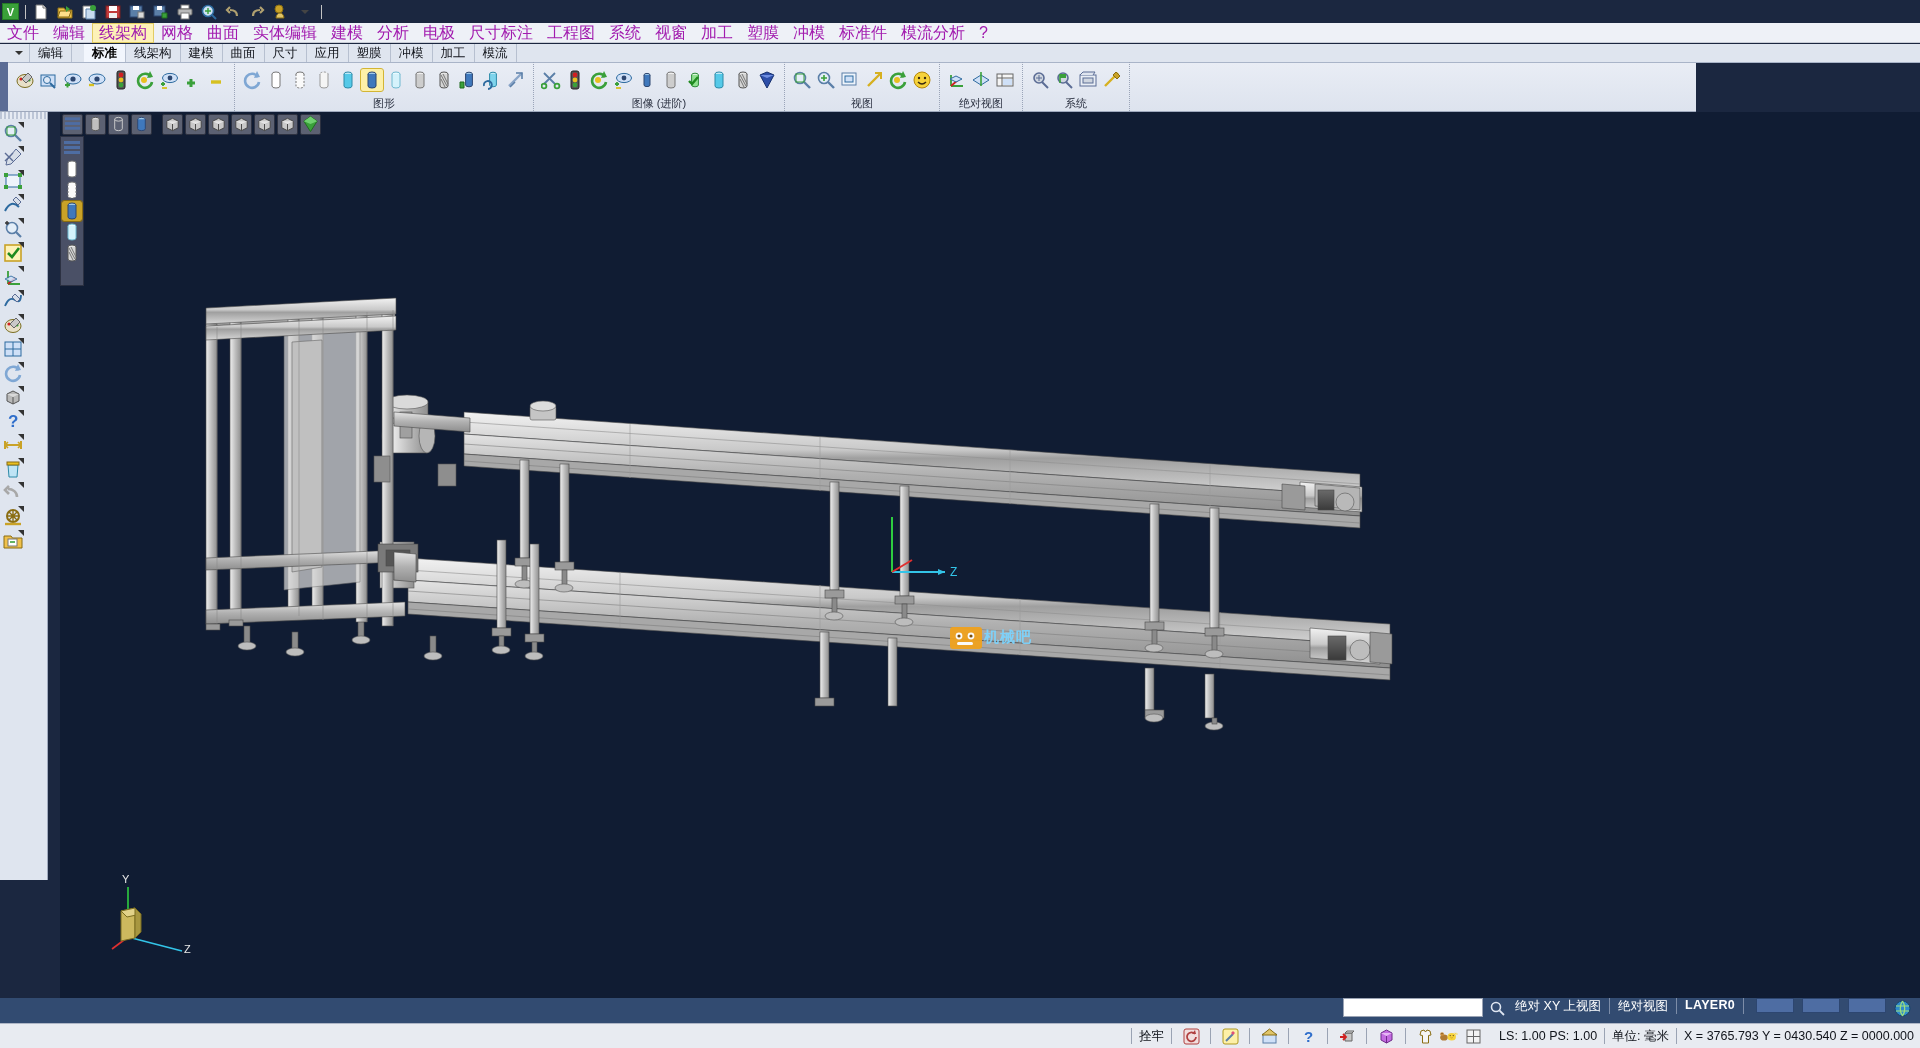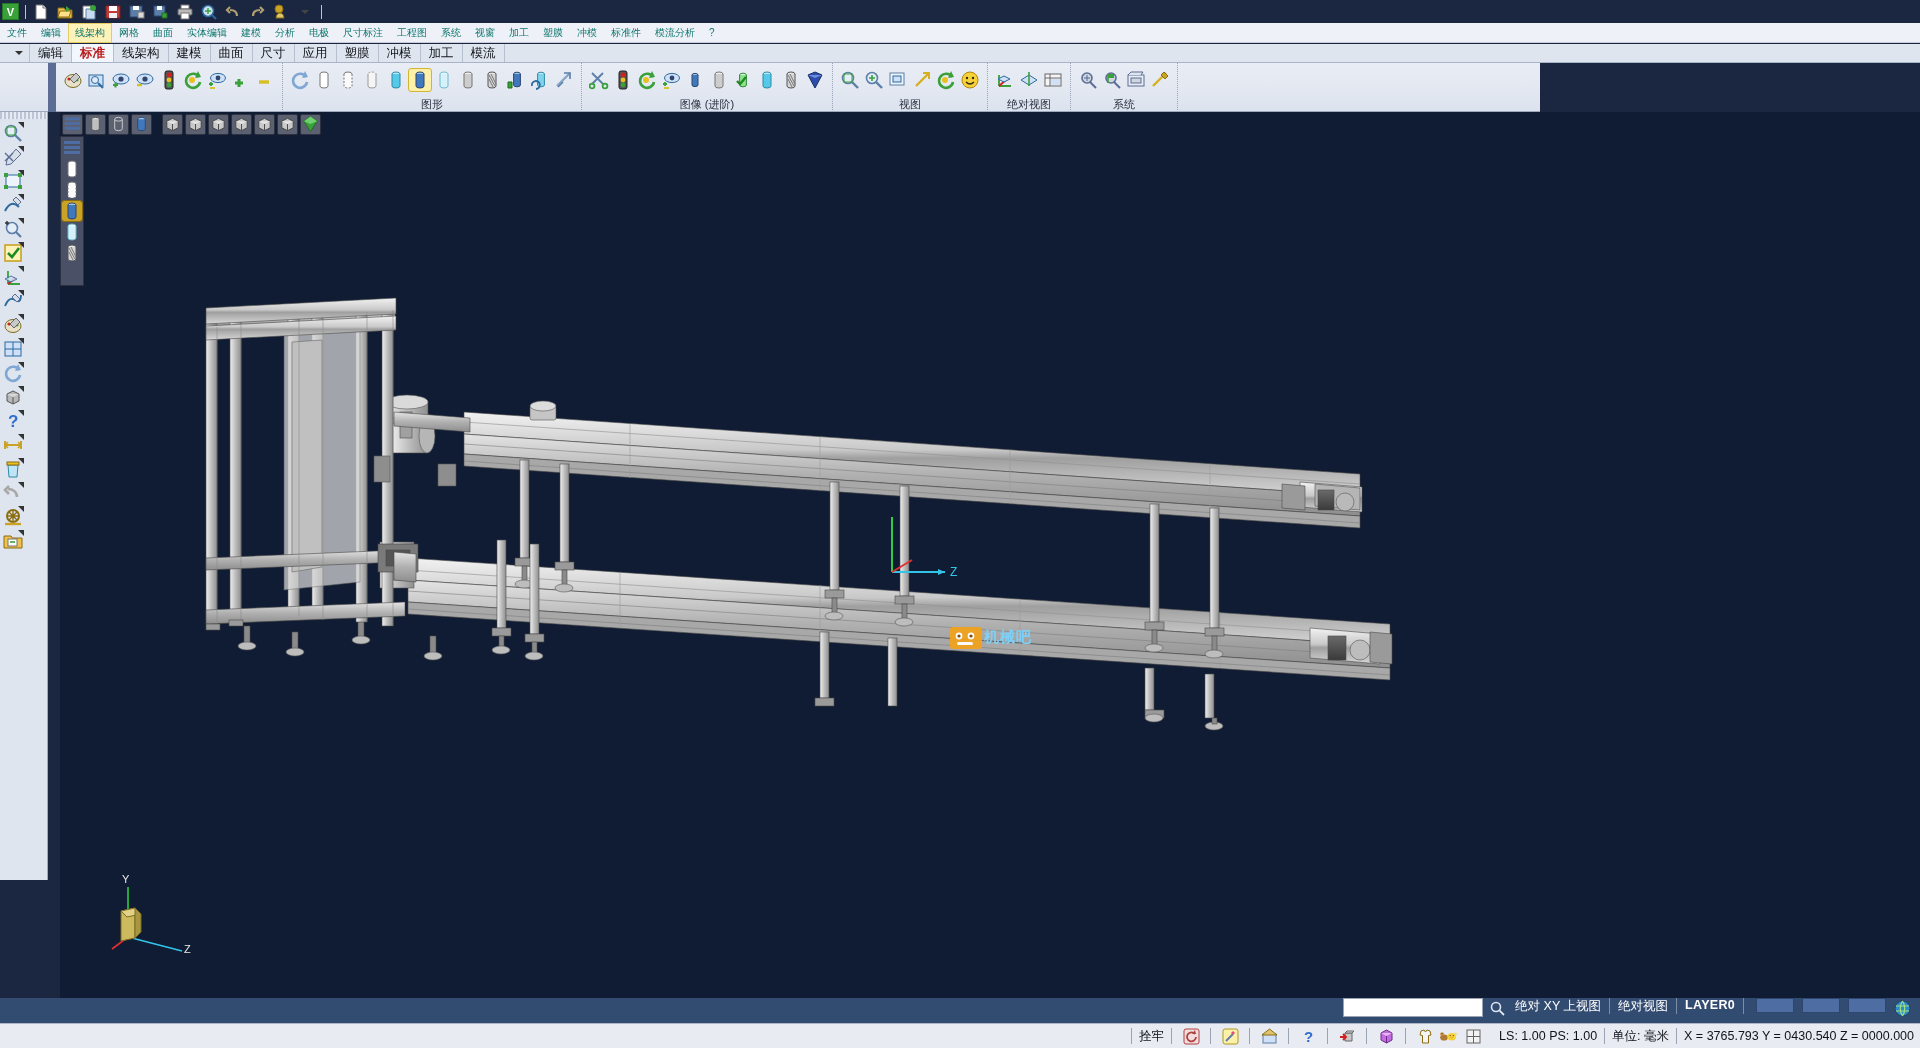--- a/index.html
+++ b/index.html
@@ -36,49 +36,49 @@
   .menubar {
     position: absolute; top: 23px; left: 0; width: 1920px; height: 20px;
     background: #eef1f7;
     display: flex; align-items: center;
     border-bottom: 1px solid #c8ccd6;
   }
   .qat {
     position: absolute; top: 0px; left: 0; width: 1920px; height: 23px;
   }
   .menuitem {
-    padding: 1px 7px; font-size: 10px; color: #0f766e; cursor: default;
+    padding: 1px 7px; font-size: 16px; color: #a21caf; cursor: default;
     line-height: 18px; white-space: nowrap;
   }
   .menuitem.active { background: #fdf2b8; border: 1px solid #e2cc63; padding: 0px 6px; }
 
   
   .tabstrip {
     position: absolute; top: 44px; left: 0; width: 1920px; height: 19px;
     background: #dfe5ef;
     display: flex; align-items: stretch;
     border-bottom: 1px solid #a9b4c8;
   }
   .tabstrip .arrowbox {
     width: 22px; display: flex; align-items: center; justify-content: center;
     border-right: 1px solid #b7c0d0;
   }
   .tab {
     padding: 0 8px; display: flex; align-items: center; font-size: 12.5px;
     color: #10131a; border-right: 1px solid #b7c0d0; white-space: nowrap;
   }
-  .tab.active { background: #f2f6fd; font-weight: bold; color: #b91c1c; }
+  .tab.active { background: #f2f6fd; font-weight: bold; color: #000000; margin-left: 12px; }
   .lblue-edge { position:absolute; left:0; top:44px; width:8px; height:19px; background:#5b6c95; }
 
   
   .ribbon {
-    position: absolute; top: 63px; left: 0; width: 1540px; height: 49px;
+    position: absolute; top: 63px; left: 0; width: 1696px; height: 49px;
     background: linear-gradient(#e9edf5, #dde3ee);
     border-bottom: 1px solid #9fa9bd;
-    display: flex; align-items: center; padding-left: 48px;
+    display: flex; align-items: flex-end;
   }
   .rib-edge { width: 8px; height: 49px; background: #5b6c95; }
   .rgroup {
     position: relative; height: 49px; display: flex; flex-direction: column;
     justify-content: flex-start; padding: 0 5px;
     border-right: 1px dotted #9aa4b8;
   }
   .ricons { display: flex; align-items: center; height: 35px; }
   .ricon {
     width: 22px; height: 22px; margin: 0 1px; border-radius: 2px;

